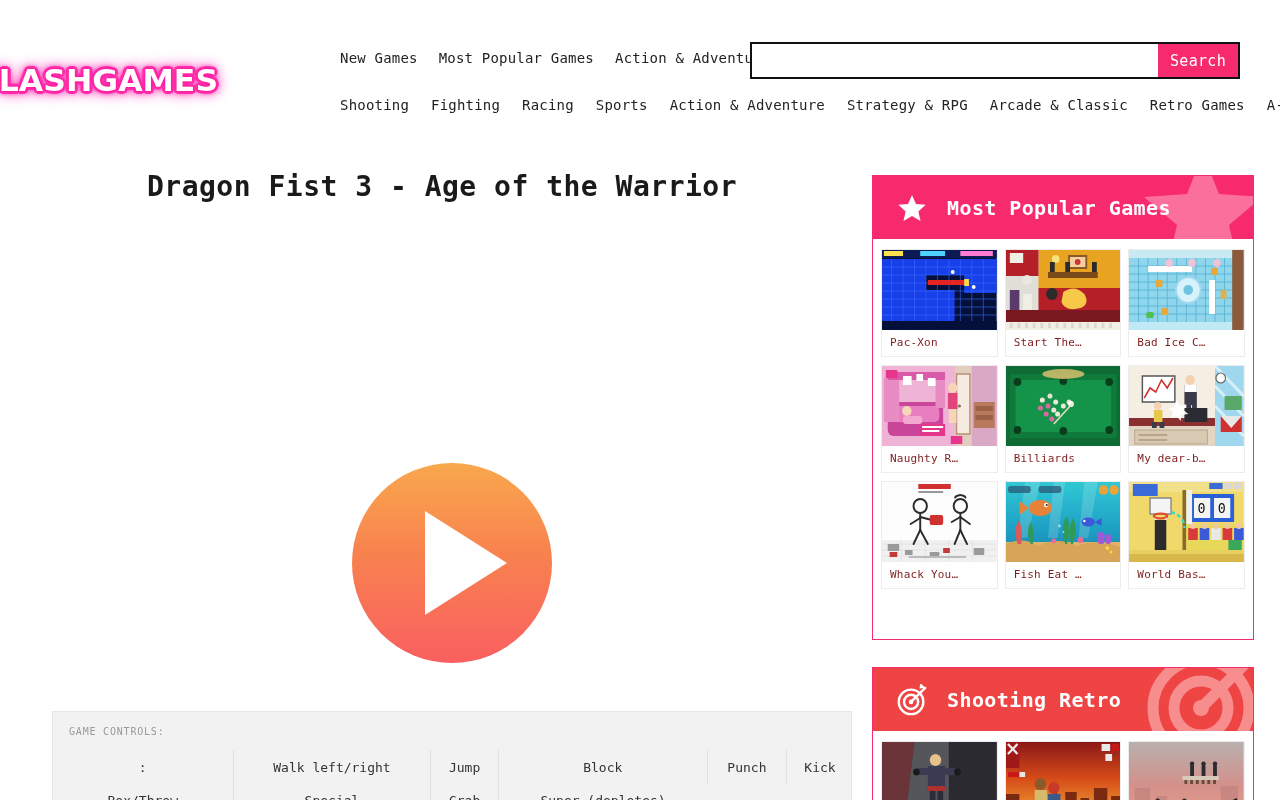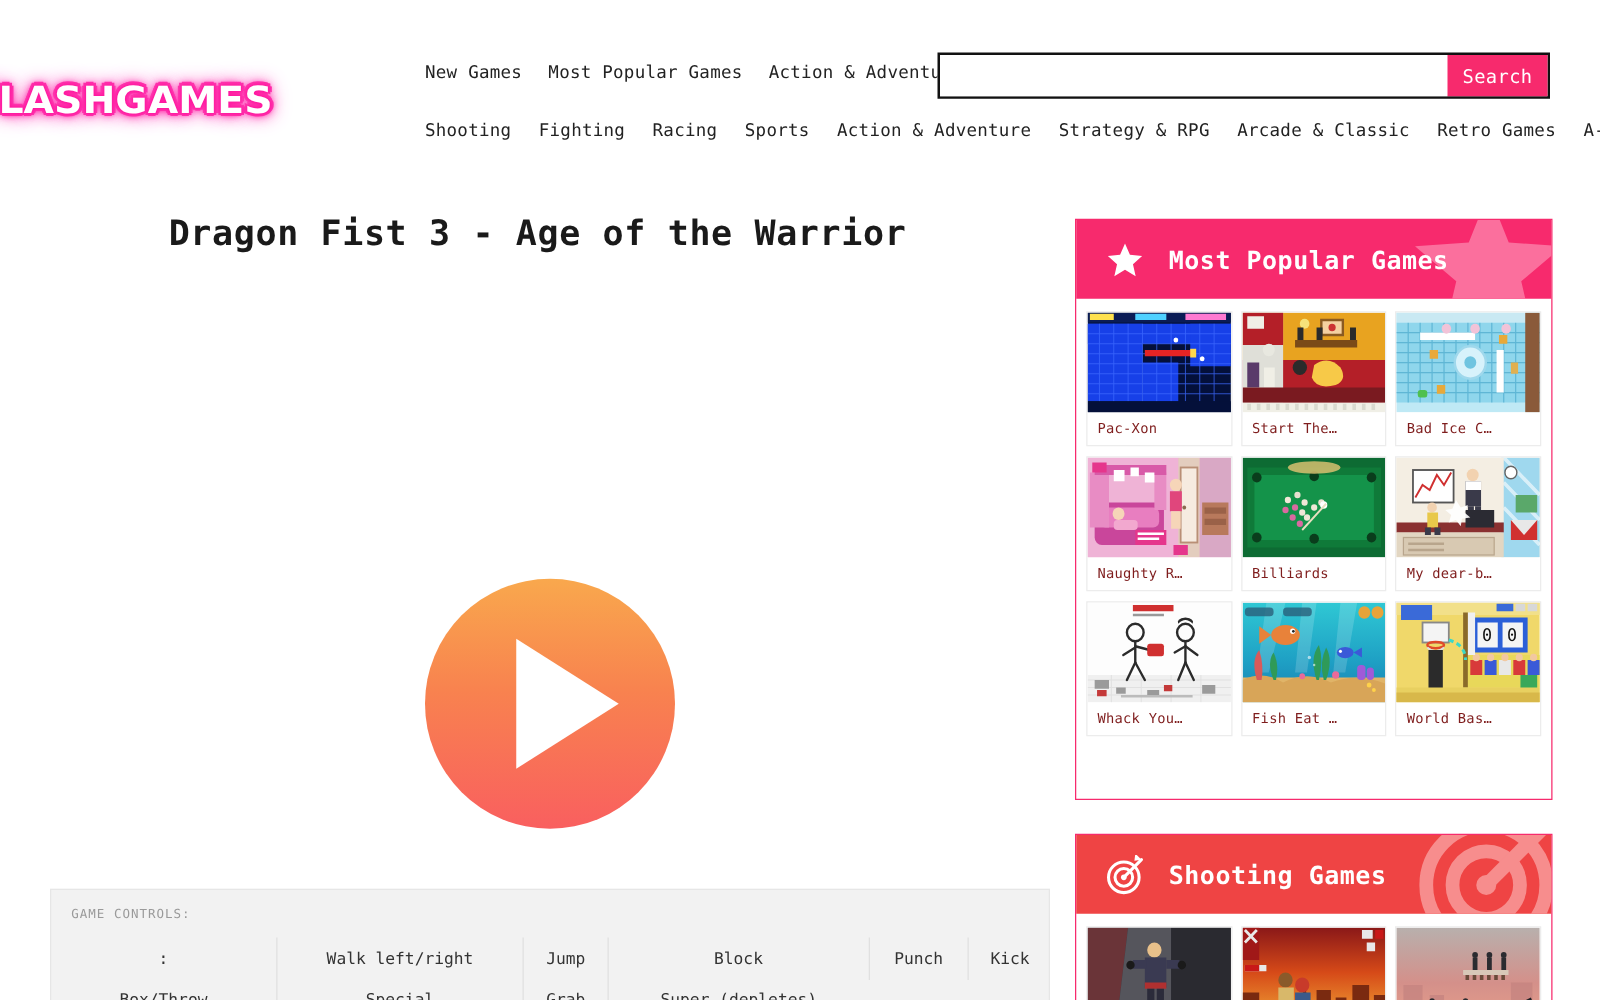--- a/index.html
+++ b/index.html
@@ -95,21 +95,21 @@
     color: #fff;
     font-family: "DejaVu Sans Mono", monospace;
     font-size: 15px;
     cursor: pointer;
     letter-spacing: 0.3px;
   }
 
   
   .page {
     position: absolute;
-    top: 140px; left: 0;
+    top: 140px; left: 12px;
     width: 1164px;
     height: 660px;
   }
 
   .main-col {
     position: absolute;
     left: 0; top: 0;
     width: 860px;
     height: 660px;
   }
@@ -749,21 +749,21 @@
       <div class="panel-head red">
         <span class="head-icon">
           <svg viewBox="0 0 34 34" width="32" height="32">
             <circle cx="16" cy="19" r="13" fill="none" stroke="#ffffff" stroke-width="2.6"></circle>
             <circle cx="16" cy="19" r="7.5" fill="none" stroke="#ffffff" stroke-width="2.6"></circle>
             <circle cx="16" cy="19" r="2.4" fill="#ffffff"></circle>
             <path d="M16 19 L31 4" stroke="#ffffff" stroke-width="2.6" stroke-linecap="round"></path>
             <path d="M31 4 l-6 0.8 l0.8 -6 z" fill="#ffffff"></path>
           </svg>
         </span>
-        <span class="panel-head-title">Shooting Games</span>
+        <span class="panel-head-title">Shooting Retro</span>
         <svg class="deco" viewBox="0 0 120 120">
           <circle cx="58" cy="66" r="48" fill="none" stroke="#f78d8d" stroke-width="11"></circle>
           <circle cx="58" cy="66" r="27" fill="none" stroke="#f78d8d" stroke-width="11"></circle>
           <circle cx="58" cy="66" r="8" fill="#f78d8d"></circle>
           <path d="M58 66 L110 14" stroke="#f78d8d" stroke-width="11" stroke-linecap="round"></path>
           <path d="M112 10 l-22 3 l3 -22 z" fill="#f78d8d"></path>
         </svg>
       </div>
 
       <div class="thumb-grid">

